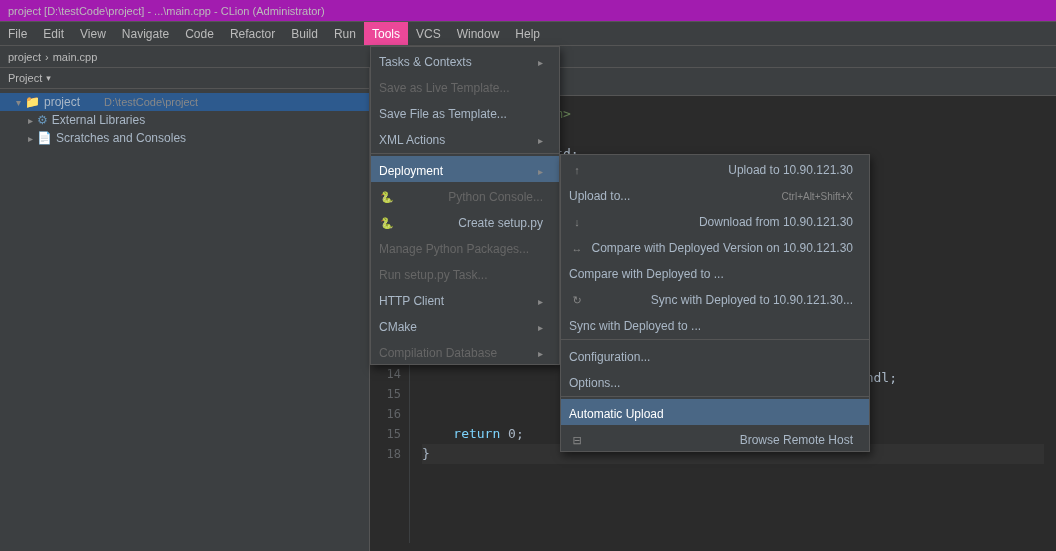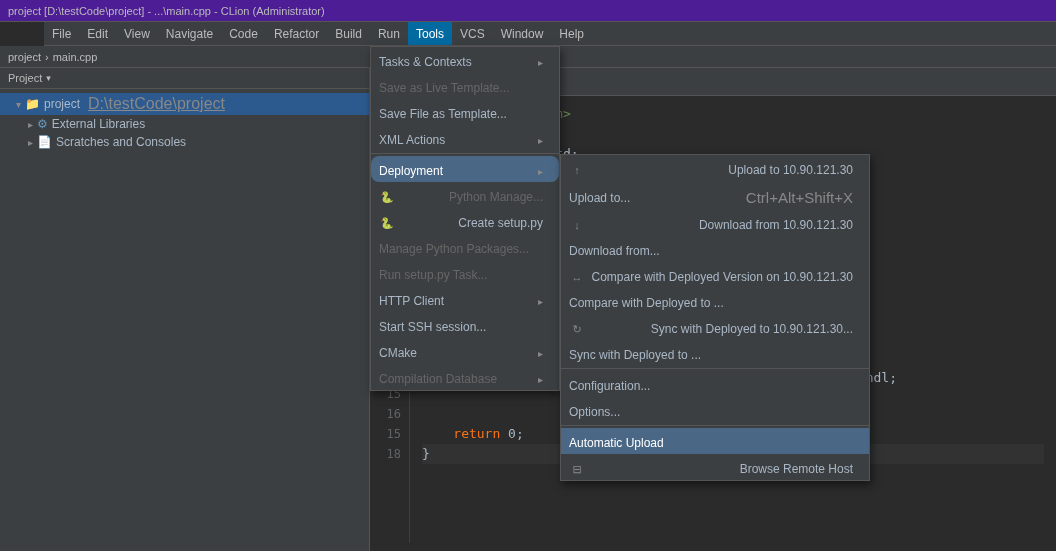--- a/index.html
+++ b/index.html
@@ -9,49 +9,48 @@
       background: #2b2b2b;
       color: #a9b7c6;
       width: 1056px;
       height: 551px;
       overflow: hidden;
       position: relative;
     }
 
     
     .title-bar {
-      background: #4c1d95;
+      background: #a21caf;
       height: 22px;
       display: flex;
       align-items: center;
       padding: 0 8px;
       font-size: 11px;
       color: #bbbbbb;
       border-bottom: 1px solid #555;
     }
 
     
     .menu-bar {
       background: #3c3f41;
       height: 24px;
       display: flex;
       align-items: center;
       border-bottom: 1px solid #555;
-      margin-left: 44px;
     }
     .menu-item {
       padding: 3px 8px;
       cursor: pointer;
       font-size: 12px;
       color: #bbbbbb;
       height: 100%;
       display: flex;
       align-items: center;
     }
-    .menu-item.active { background: #0369a1; color: white; }
+    .menu-item.active { background: #ec4899; color: white; }
 
     
     .breadcrumb-bar {
       background: #3c3f41;
       height: 22px;
       display: flex;
       align-items: center;
       padding: 0 8px;
       font-size: 11px;
       color: #bbbbbb;
@@ -147,21 +146,21 @@
       line-height: 20px;
       border-right: 1px solid #3c3f41;
     }
     .code-content {
       padding: 0 12px;
       font-family: 'Consolas', monospace;
       font-size: 13px;
       line-height: 20px;
       flex: 1;
     }
-    .kw { color: #f97316; }
+    .kw { color: #7dd3fc; }
     .inc { color: #a9b7c6; }
     .str { color: #6a8759; }
     .highlight-line { background: #323232; }
 
     
     .dropdown-container {
       position: absolute;
       top: 46px;
       left: 370px;
       z-index: 1000;
@@ -197,21 +196,21 @@
       min-width: 310px;
       box-shadow: 2px 4px 8px rgba(0,0,0,0.5);
     }
     .deployment-submenu {
       position: absolute;
       top: 108px;
       left: 190px;
     }
     .shortcut {
       color: #888;
-      font-size: 15px;
+      font-size: 10px;
       margin-left: 16px;
     }
     .menu-icon {
       width: 16px;
       display: inline-flex;
       align-items: center;
       justify-content: center;
       margin-right: 4px;
       color: #888;
       font-size: 11px;
@@ -250,21 +249,21 @@
   <div class="sidebar">
     <div class="sidebar-header">
       <span>Project</span>
       <span style="font-size:9px;">▾</span>
     </div>
     <div class="sidebar-tree">
       <div class="tree-item selected">
         <span class="tree-icon">▾</span>
         <span class="folder-icon">📁</span>
         <span style="color:#a9b7c6;">project</span>
-        <span style="color:#888; margin-left:4px; font-size:16px;text-decoration:underline;">D:\testCode\project</span>
+        <span style="color:#888; margin-left:20px; font-size:11px;">D:\testCode\project</span>
       </div>
       <div class="tree-item" style="padding-left:28px;">
         <span class="tree-icon">▸</span>
         <span style="color:#6897bb;">⚙</span>
         <span>External Libraries</span>
       </div>
       <div class="tree-item" style="padding-left:28px;">
         <span class="tree-icon">▸</span>
         <span style="color:#888;">📄</span>
         <span>Scratches and Consoles</span>
@@ -339,46 +338,43 @@
       <span>Save as Live Template...</span>
     </div>
     <div class="menu-entry">
       <span>Save File as Template...</span>
     </div>
     <div class="menu-entry">
       <span>XML Actions</span>
       <span class="menu-arrow">▸</span>
     </div>
     <div class="menu-separator"></div>
-    <div class="menu-entry active" style="position:relative;border-radius:8px;">
+    <div class="menu-entry active" style="position:relative;">
       <span>Deployment</span>
       <span class="menu-arrow">▸</span>
     </div>
     <div class="menu-entry disabled">
       <span class="menu-icon">🐍</span>
-      <span>Python Manage...</span>
+      <span>Python Console...</span>
     </div>
     <div class="menu-entry">
       <span class="menu-icon">🐍</span>
       <span>Create setup.py</span>
     </div>
     <div class="menu-entry disabled">
       <span>Manage Python Packages...</span>
     </div>
     <div class="menu-entry disabled">
       <span>Run setup.py Task...</span>
     </div>
     <div class="menu-entry">
       <span>HTTP Client</span>
       <span class="menu-arrow">▸</span>
     </div>
     <div class="menu-entry">
-      <span>Start SSH session...</span>
-    </div>
-    <div class="menu-entry">
       <span>CMake</span>
       <span class="menu-arrow">▸</span>
     </div>
     <div class="menu-entry disabled">
       <span>Compilation Database</span>
       <span class="menu-arrow">▸</span>
     </div>
   </div>
 
   <div class="submenu-container deployment-submenu">
@@ -386,23 +382,20 @@
       <span class="menu-icon">↑</span>
       <span>Upload to 10.90.121.30</span>
     </div>
     <div class="menu-entry">
       <span>Upload to...</span>
       <span class="shortcut">Ctrl+Alt+Shift+X</span>
     </div>
     <div class="menu-entry">
       <span class="menu-icon">↓</span>
       <span>Download from 10.90.121.30</span>
-    </div>
-    <div class="menu-entry">
-      <span>Download from...</span>
     </div>
     <div class="menu-entry">
       <span class="menu-icon">↔</span>
       <span>Compare with Deployed Version on 10.90.121.30</span>
     </div>
     <div class="menu-entry">
       <span>Compare with Deployed to ...</span>
     </div>
     <div class="menu-entry">
       <span class="menu-icon">↻</span>

